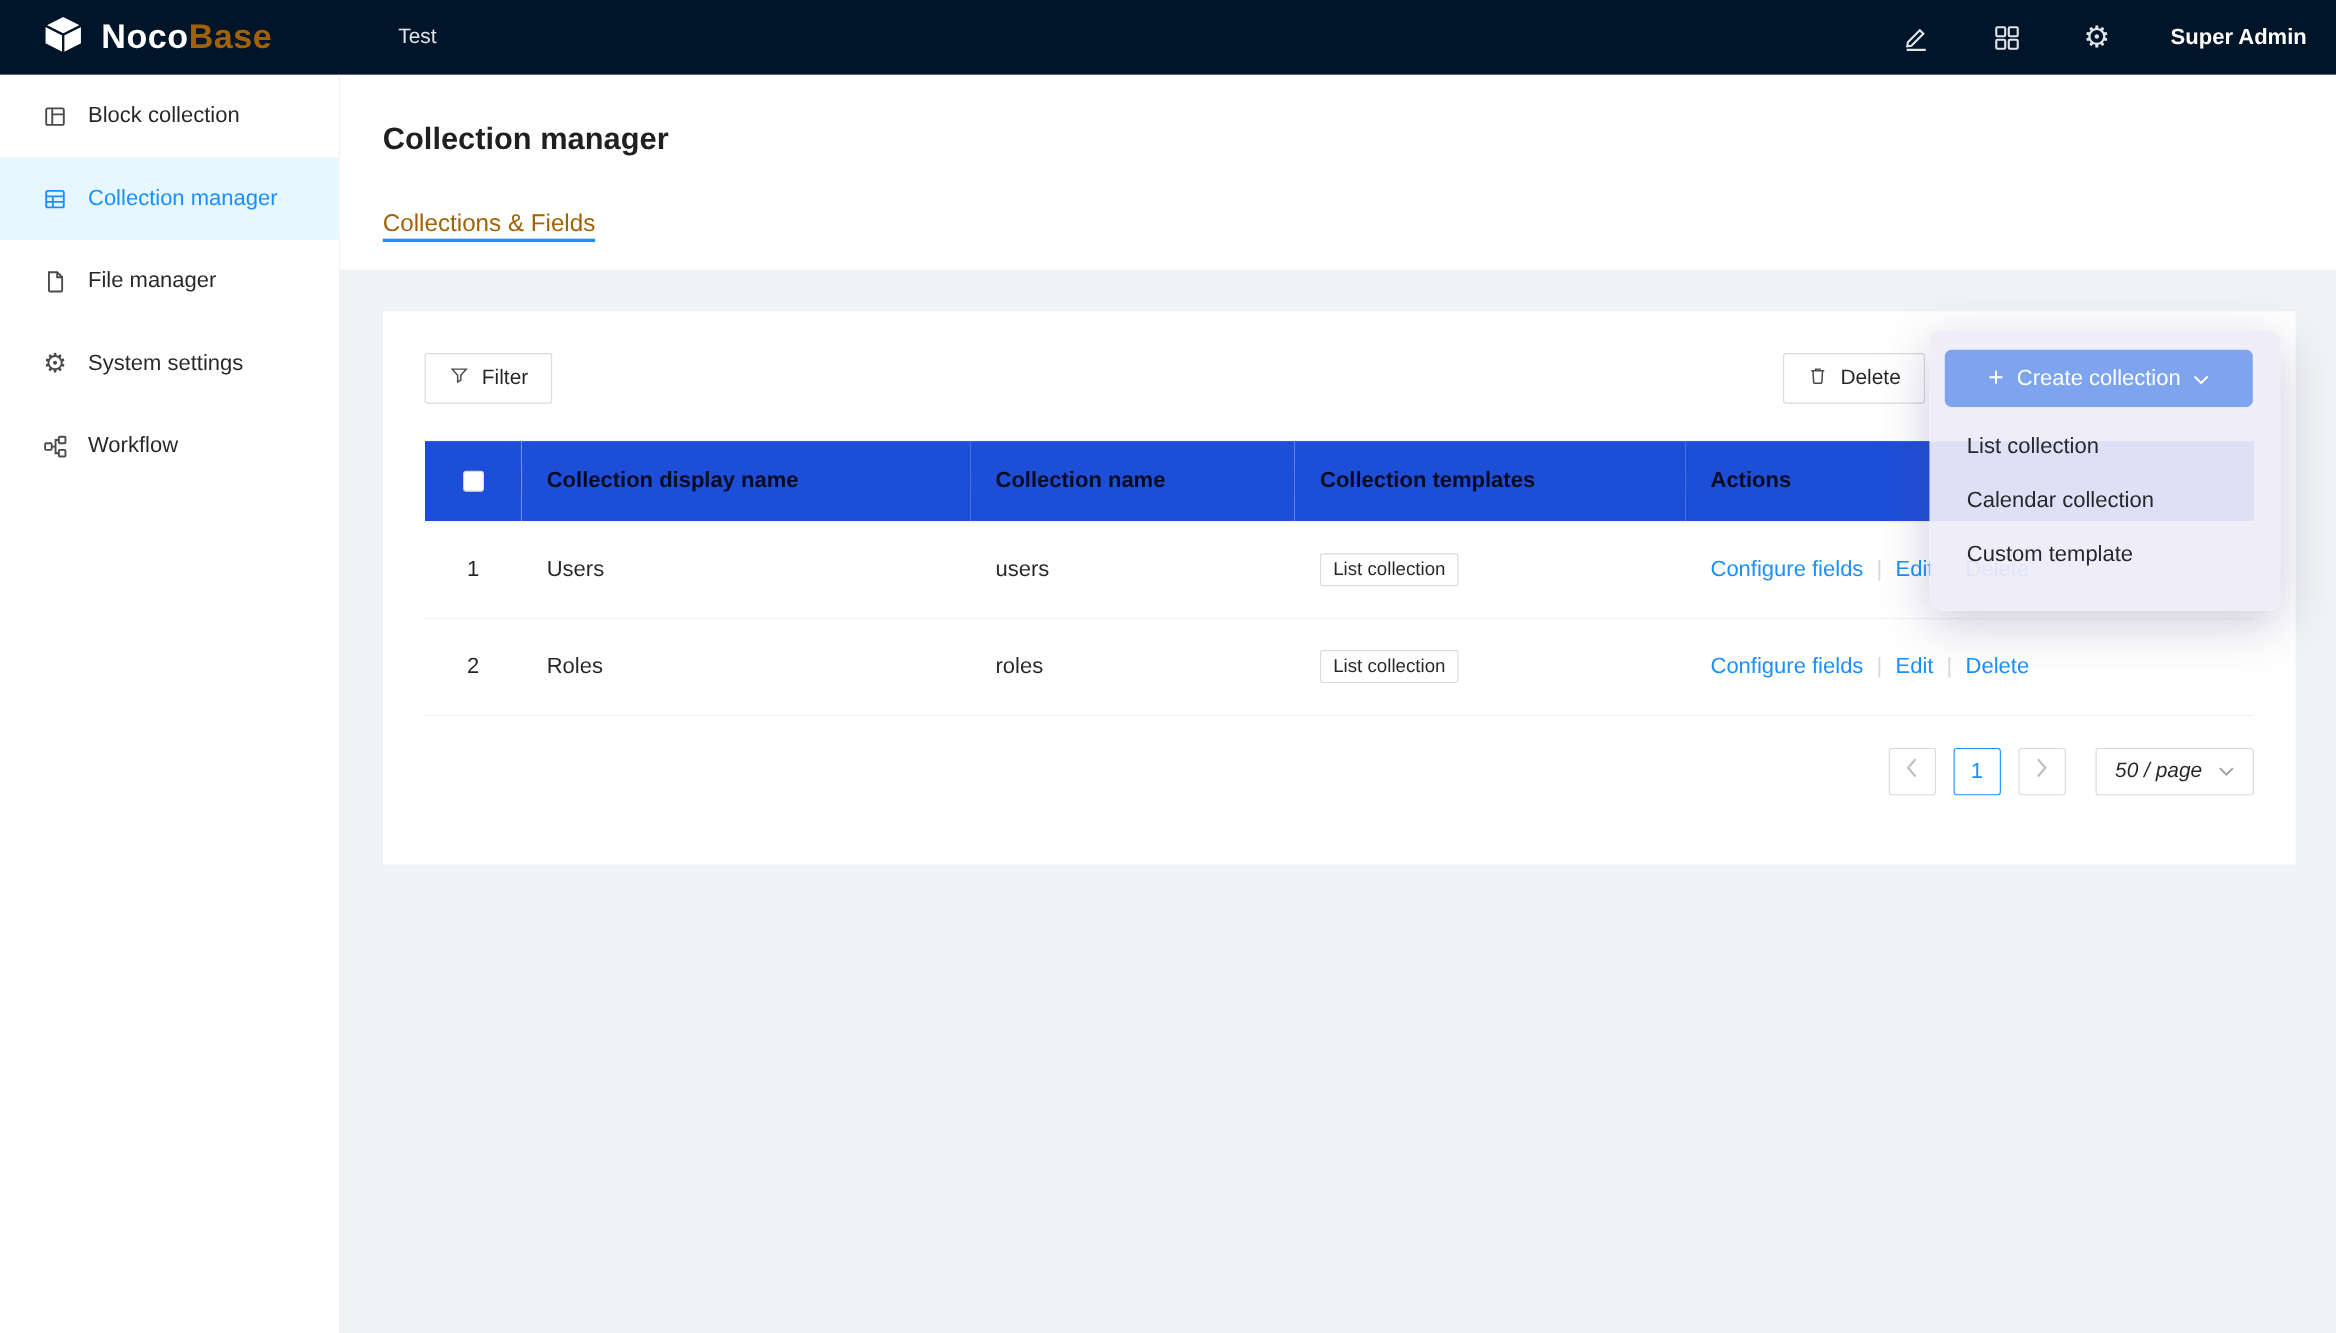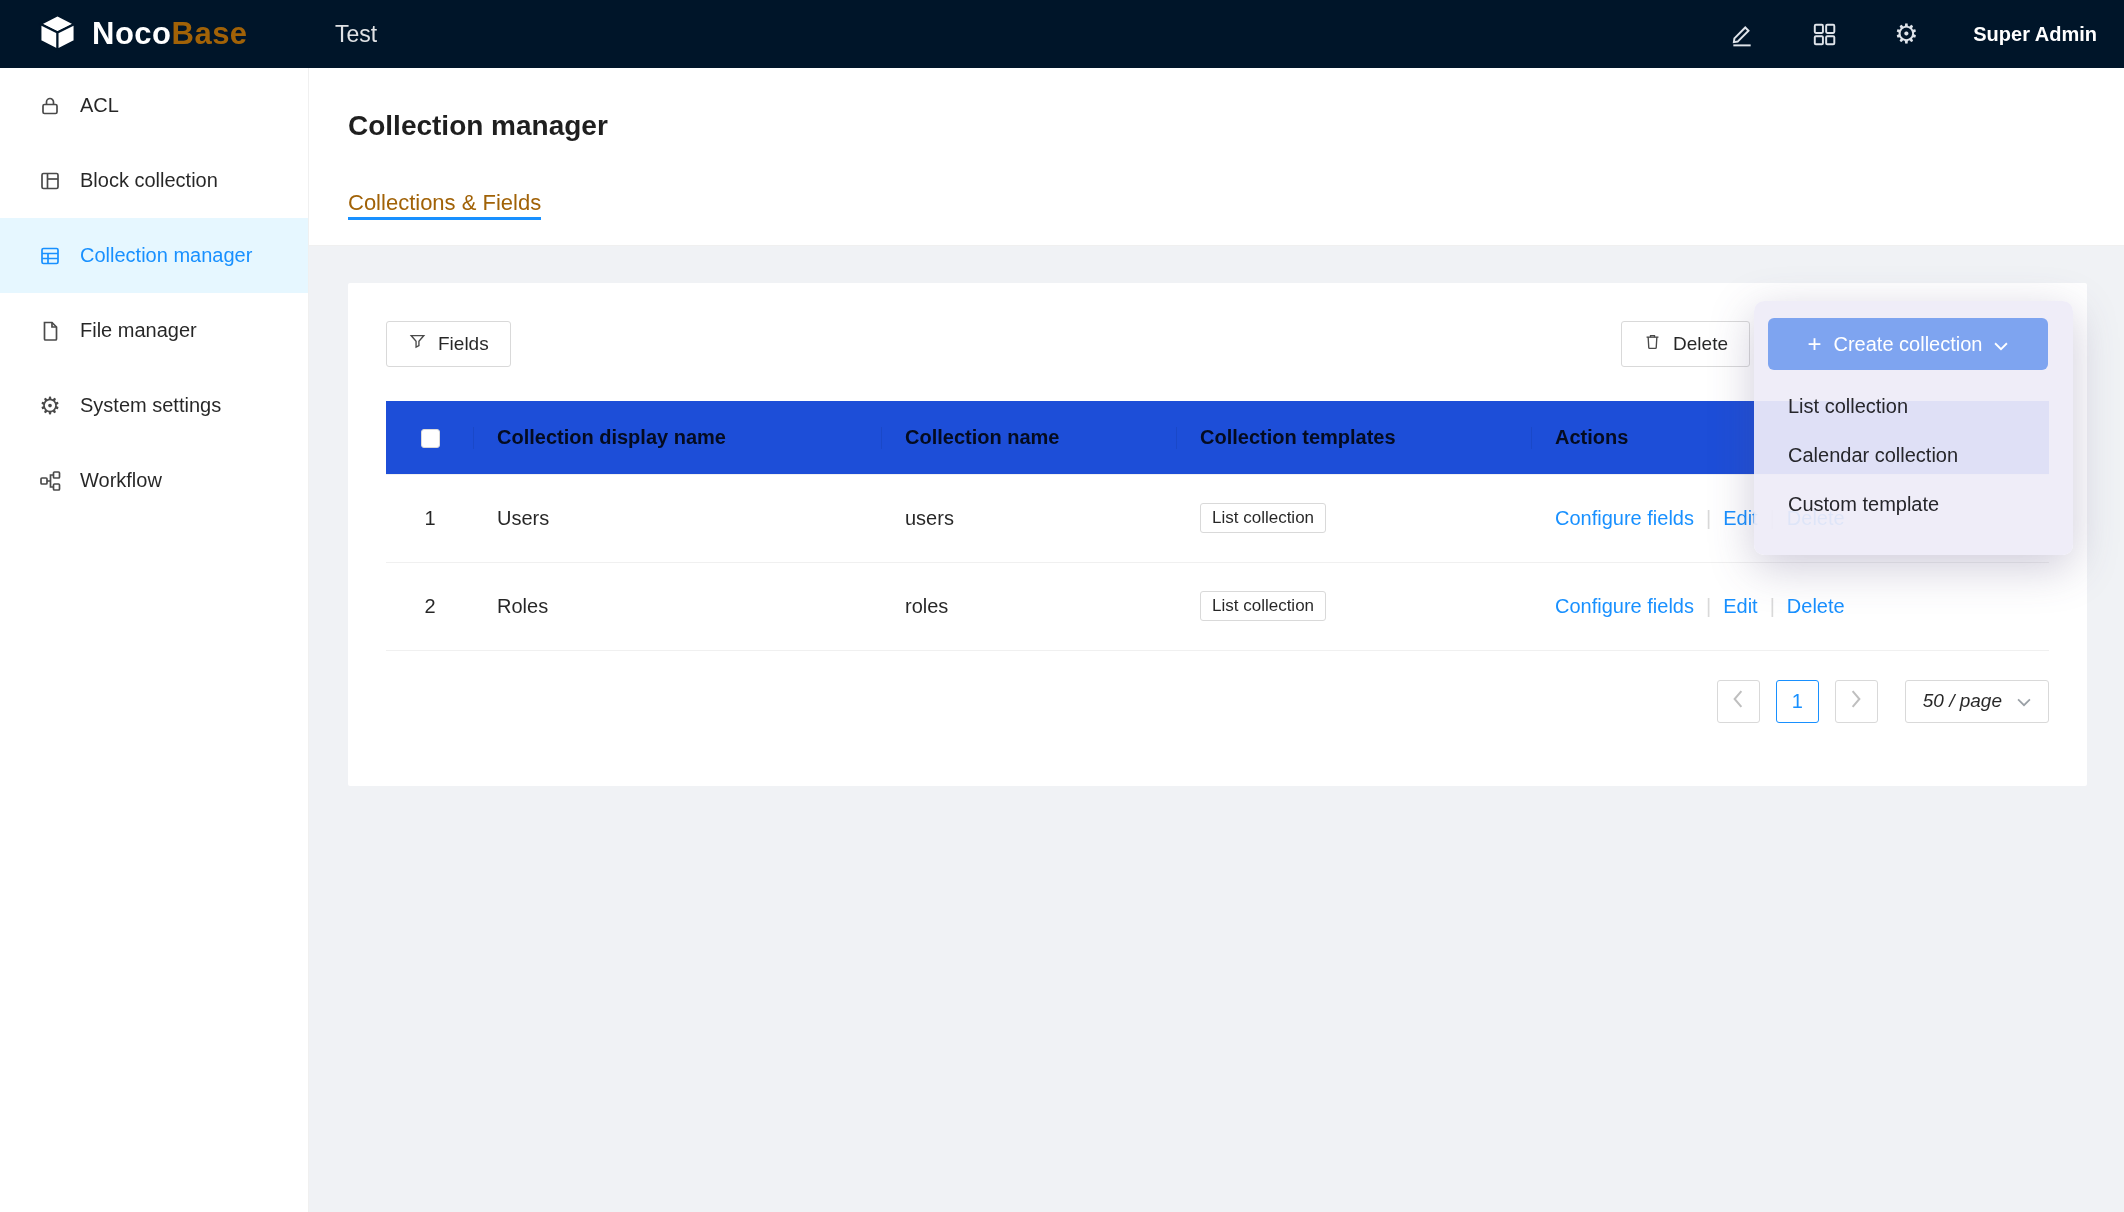--- a/index.html
+++ b/index.html
@@ -13,21 +13,21 @@
   }
 
   
   .navbar {
     position:absolute; top:0; left:0; right:0; height:68px;
     background:#001529; display:flex; align-items:center;
   }
   .logo { display:flex; align-items:center; gap:14px; padding-left:37px; width:309px; cursor:pointer; }
   .logo-text { font-size:31px; font-weight:bold; color:#fff; letter-spacing:.5px; white-space:nowrap; }
   .logo-text .muted { color:#a16207; }
-  .nav-menu-item { margin-left:26px; font-size:23px; color:rgba(255,255,255,0.88); cursor:pointer; }
+  .nav-menu-item { margin-left:53px; font-size:19px; color:rgba(255,255,255,0.88); cursor:pointer; }
   .nav-right { margin-left:auto; display:flex; align-items:center; gap:52px; padding-right:27px; }
   .nav-icon { width:30px; height:30px; display:flex; align-items:center; justify-content:center; color:#dfe4ea; cursor:pointer; }
   .nav-icon svg { stroke:#dfe4ea; }
   .gear-glyph { font-size:27px; line-height:1; color:#dfe4ea; }
   .nav-user { font-size:20px; color:#fff; cursor:pointer;font-weight:bold; }
 
   
   .sidebar {
     position:absolute; top:68px; left:0; bottom:0; width:309px;
     background:#fff; border-right:1px solid #f0f0f0;
@@ -158,29 +158,20 @@
       <span class="gear-glyph">⚙</span>
     </span>
     <span class="nav-user">Super Admin</span>
   </div>
 </div>
 
 <div class="sidebar">
   <div class="side-item">
     <span class="icon-box">
       <svg width="24" height="24" viewBox="0 0 24 24" fill="none" stroke-width="1.7">
-        <rect x="5" y="10.5" width="14" height="9" rx="1.5"></rect>
-        <path d="M8.5 10.5 V8 a3.5 3.5 0 0 1 7 0 v2.5"></path>
-      </svg>
-    </span>
-    <span>ACL</span>
-  </div>
-  <div class="side-item">
-    <span class="icon-box">
-      <svg width="24" height="24" viewBox="0 0 24 24" fill="none" stroke-width="1.7">
         <rect x="4" y="4.5" width="16" height="15" rx="1.5"></rect>
         <path d="M9.5 4.5 v15"></path>
         <path d="M9.5 10 H20"></path>
       </svg>
     </span>
     <span>Block collection</span>
   </div>
   <div class="side-item active">
     <span class="icon-box">
       <svg width="24" height="24" viewBox="0 0 24 24" fill="none" stroke-width="1.7">
@@ -226,21 +217,21 @@
 <div class="content">
   <div class="card">
 
     <div class="toolbar">
       <button class="btn">
         <span>
           <svg width="19" height="19" viewBox="0 0 24 24" fill="none" stroke-width="1.7">
             <path d="M4 4.5 h16 l-6.2 7.2 v5.5 l-3.6 2 v-7.5 Z"></path>
           </svg>
         </span>
-        <span>Fields</span>
+        <span>Filter</span>
       </button>
       <button class="btn btn-delete">
         <span>
           <svg width="19" height="19" viewBox="0 0 24 24" fill="none" stroke-width="1.7">
             <path d="M4.5 6.5 h15"></path>
             <path d="M9.5 6.5 V4.5 h5 v2"></path>
             <path d="M6.5 6.5 l.8 13.2 a1 1 0 0 0 1 .9 h7.4 a1 1 0 0 0 1 -.9 l.8 -13.2"></path>
           </svg>
         </span>
         <span>Delete</span>

